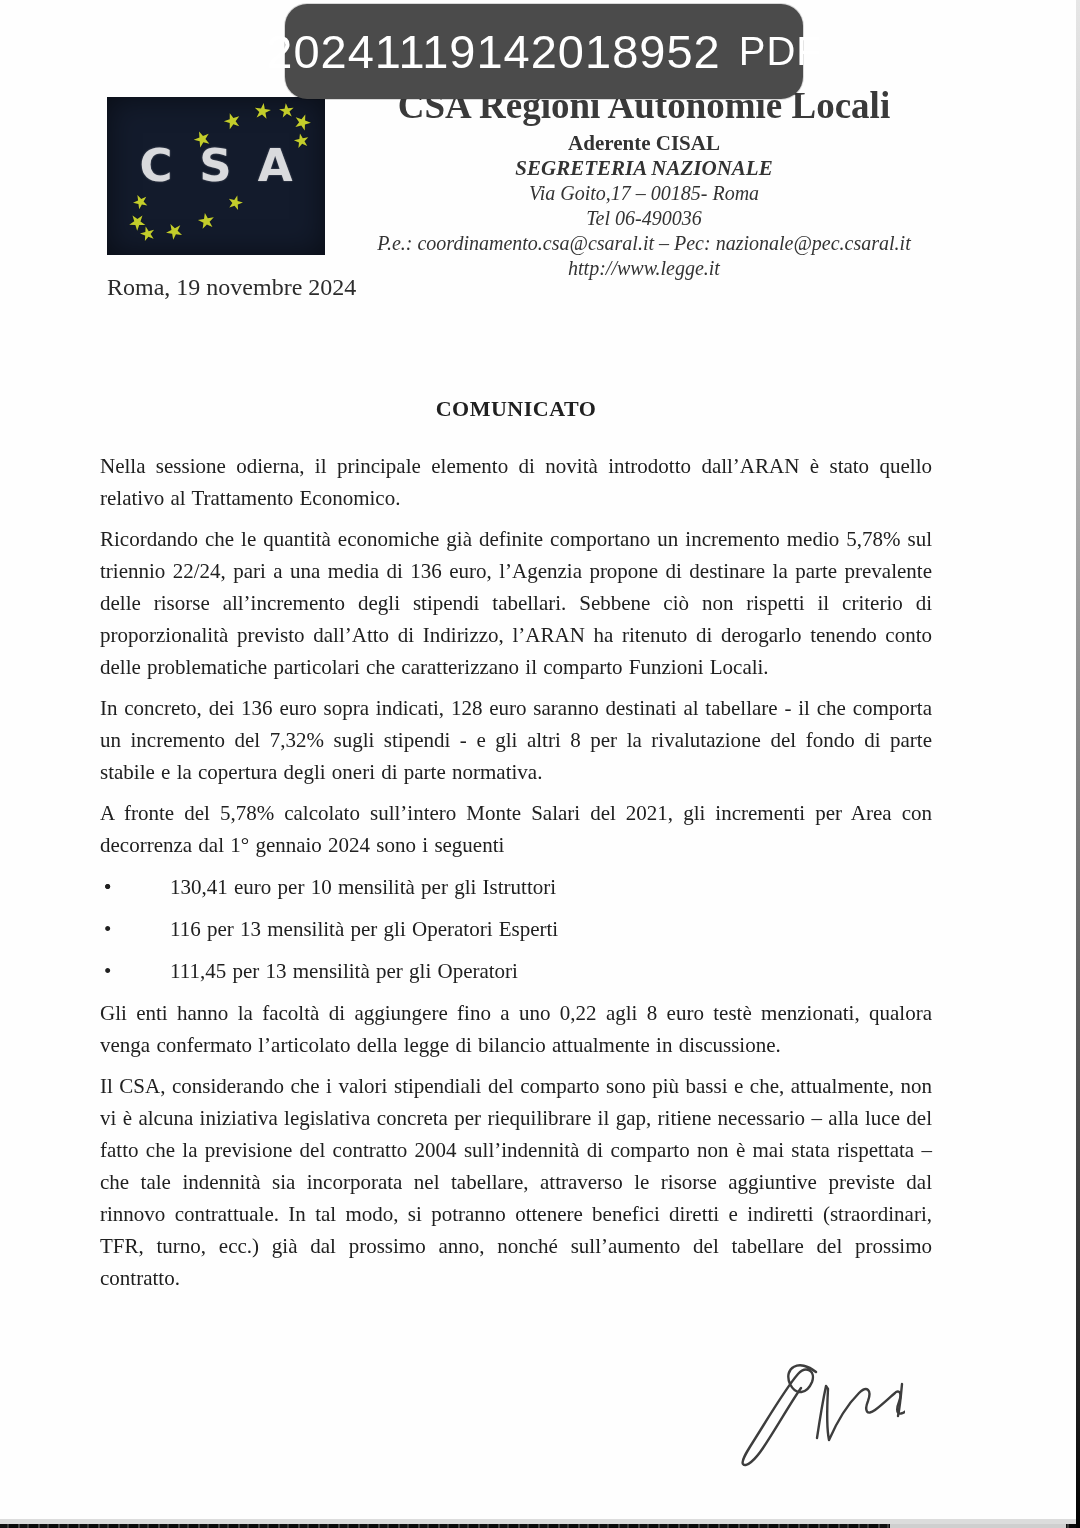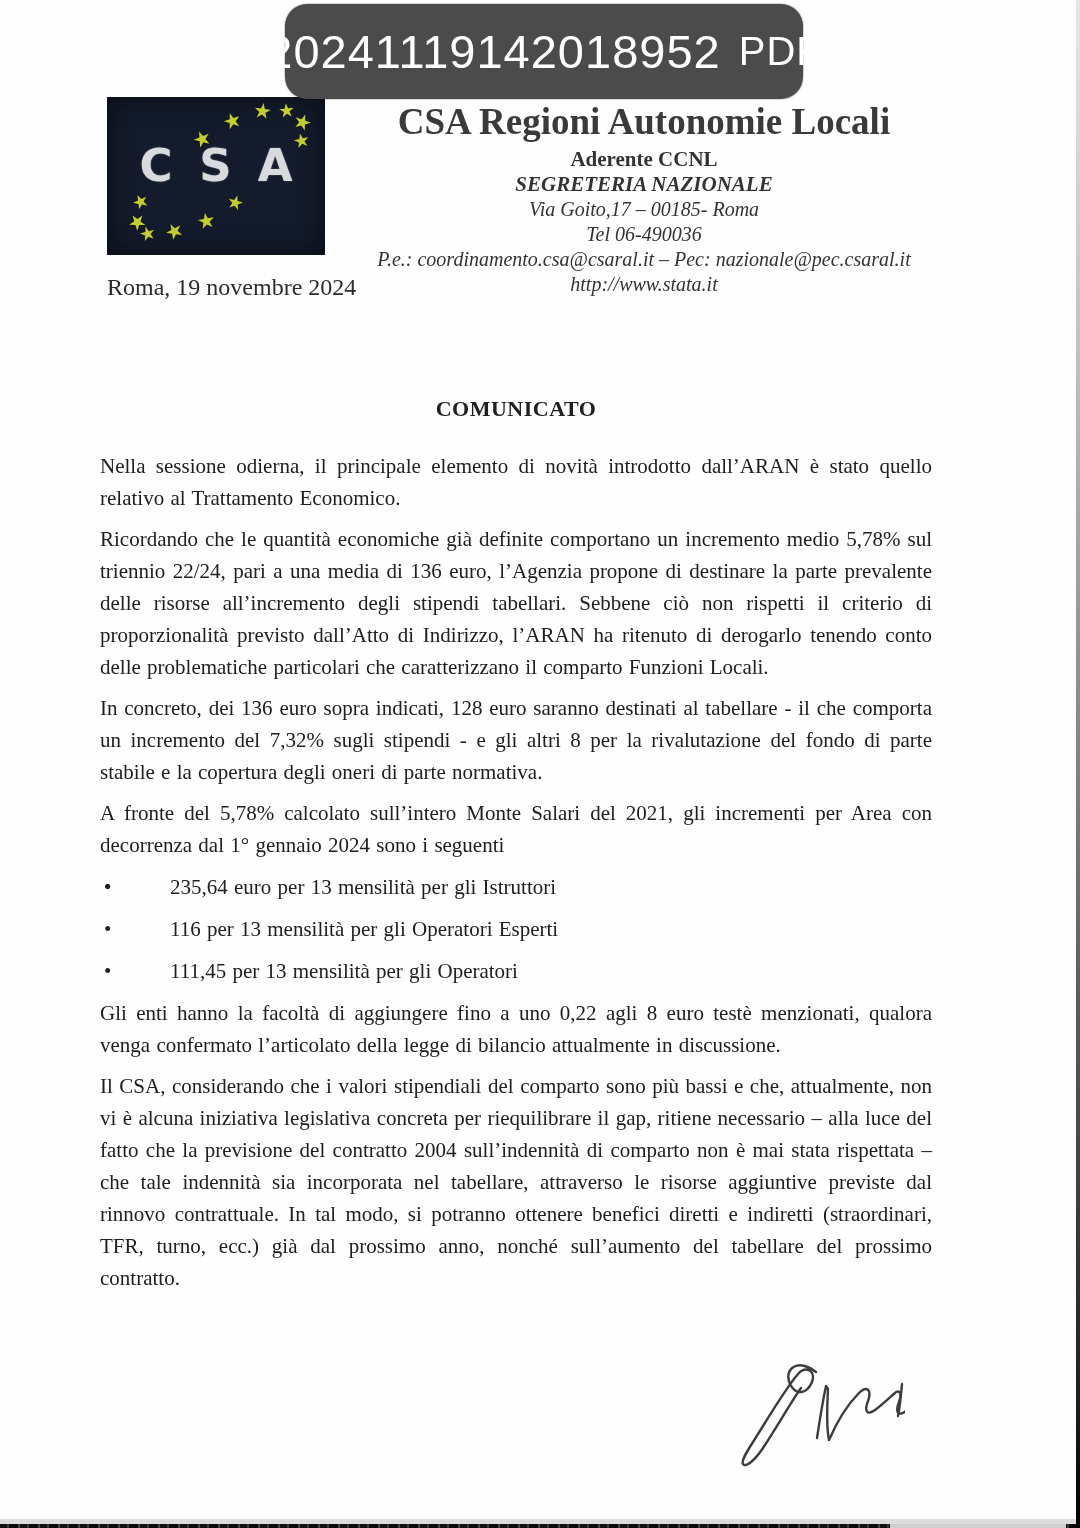--- a/index.html
+++ b/index.html
@@ -56,21 +56,21 @@
     color:var(--logo-letters);
     letter-spacing:26px;text-indent:26px;
     text-shadow:0 0 2px rgba(255,255,255,0.35);
   }
   .star{position:absolute;font-size:21px;line-height:21px;color:var(--logo-star);
     text-shadow:0 0 1px rgba(0,0,0,0.4);}
   .star::before{content:"★";}
 
   
   .letterhead{
-    position:absolute;left:330px;top:100px;width:628px;
+    position:absolute;left:330px;top:84px;width:628px;
     text-align:center;color:#333333;z-index:2;
   }
   .lh-org{font-size:37px;font-weight:bold;line-height:44px;color:#3a3a3a;}
   .lh-aff{font-size:21px;font-weight:bold;line-height:25px;margin-top:3px;}
   .lh-off{font-size:21px;font-weight:bold;font-style:italic;line-height:25px;}
   .lh-line{font-size:20px;font-style:italic;line-height:25px;}
 
   .dateline{
     position:absolute;left:107px;top:274px;
     font-size:24px;color:#2c2c2c;
@@ -131,45 +131,45 @@
     <span class="star" style="left:21px;top:115px;transform:rotate(-35deg);"></span>
     <span class="star" style="left:32px;top:126px;transform:rotate(-15deg);font-size:19px;"></span>
     <span class="star" style="left:58px;top:124px;transform:rotate(-28deg);"></span>
     <span class="star" style="left:90px;top:114px;transform:rotate(-10deg);"></span>
     <span class="star" style="left:120px;top:95px;transform:rotate(15deg);font-size:19px;"></span>
     <div class="logo-text">CSA</div>
   </div>
 
   <div class="letterhead">
     <div class="lh-org">CSA Regioni Autonomie Locali</div>
-    <div class="lh-aff">Aderente CCNL</div>
+    <div class="lh-aff">Aderente CISAL</div>
     <div class="lh-off">SEGRETERIA NAZIONALE</div>
     <div class="lh-line">Via Goito,17 – 00185- Roma</div>
     <div class="lh-line">Tel 06-490036</div>
     <div class="lh-line">P.e.: coordinamento.csa@csaral.it – Pec: nazionale@pec.csaral.it</div>
-    <div class="lh-line">http://www.stata.it</div>
+    <div class="lh-line">http://www.legge.it</div>
   </div>
 
   <div class="dateline">Roma, 19 novembre 2024</div>
 
   <div class="doc">
     <div class="doc-title">COMUNICATO</div>
 
     <p>Nella sessione odierna, il principale elemento di novità introdotto dall’ARAN è stato quello relativo al Trattamento Economico.</p>
     <p>Ricordando che le quantità economiche già definite comportano un incremento medio 5,78% sul triennio 22/24, pari a una media di 136 euro, l’Agenzia propone di destinare la parte prevalente delle risorse all’incremento degli stipendi tabellari. Sebbene ciò non rispetti il criterio di proporzionalità previsto dall’Atto di Indirizzo, l’ARAN ha ritenuto di derogarlo tenendo conto delle problematiche particolari che caratterizzano il comparto Funzioni Locali.</p>
     <p>In concreto, dei 136 euro sopra indicati, 128 euro saranno destinati al tabellare - il che comporta un incremento del 7,32% sugli stipendi - e gli altri 8 per la rivalutazione del fondo di parte stabile e la copertura degli oneri di parte normativa.</p>
     <p>A fronte del 5,78% calcolato sull’intero Monte Salari del 2021, gli incrementi per Area con decorrenza dal 1° gennaio 2024 sono i seguenti</p>
 
     <ul>
       <li>
         <span class="bullet-dot"></span>
       </li>
       <li>
         <span class="bullet-dot"></span>
-        <span>235,64 euro per 13 mensilità per gli Istruttori</span>
+        <span>130,41 euro per 10 mensilità per gli Istruttori</span>
       </li>
       <li>
         <span class="bullet-dot"></span>
         <span>116 per 13 mensilità per gli Operatori Esperti</span>
       </li>
       <li>
         <span class="bullet-dot"></span>
         <span>111,45 per 13 mensilità per gli Operatori</span>
       </li>
     </ul>

